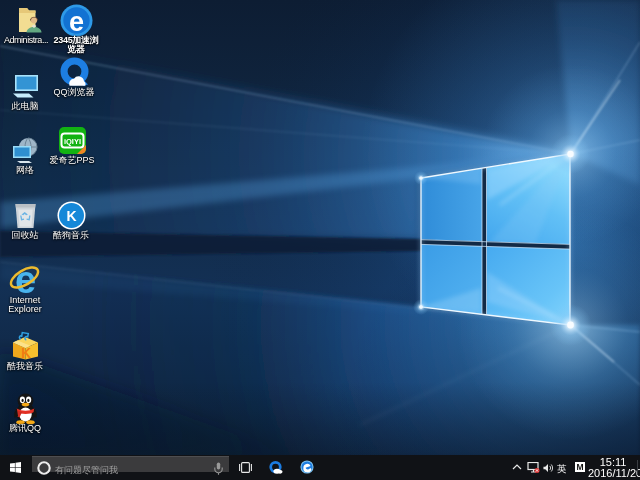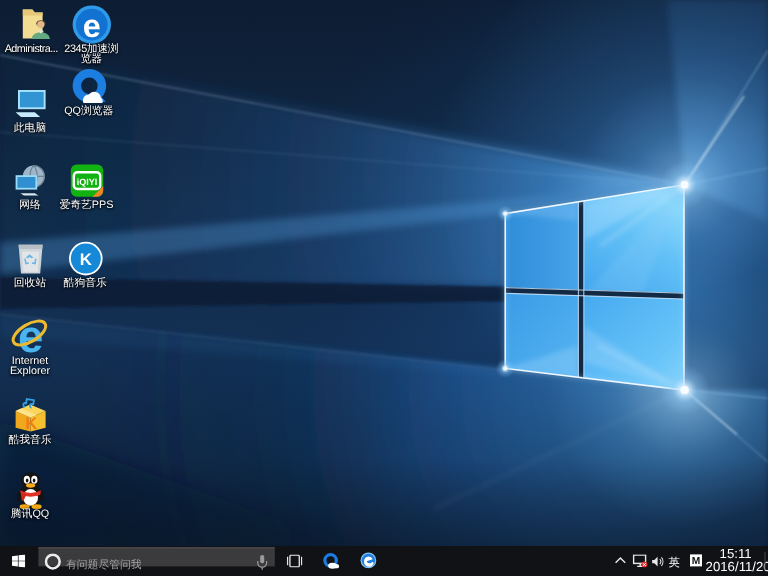--- a/index.html
+++ b/index.html
@@ -264,31 +264,31 @@
   </svg>
   <span class="t">腾讯QQ</span>
 </div>
 
 <div class="ic" style="left:43px;top:4px;">
   <svg class="g" width="33" height="33" viewBox="0 0 33 33">
     <circle cx="16.5" cy="16.5" r="16" fill="#2e9ae8"></circle>
     <circle cx="16.5" cy="16.5" r="13.2" fill="#1272d2"></circle>
     <text x="16.5" y="26.5" font-size="27" font-weight="bold" fill="#fff" text-anchor="middle" font-family="Liberation Sans,sans-serif">e</text>
   </svg>
-  <span class="t" style="letter-spacing:-0.3px;">2345加速浏<br>览器</span>
+  <span class="t" style="letter-spacing:-0.3px;font-weight:bold;">2345加速浏<br>览器</span>
 </div>
 <div class="ic" style="left:41px;top:56px;">
   <svg class="g" width="33" height="33" viewBox="0 0 33 33">
     <path d="M16.5 1.5 a14 14 0 1 0 0 28 a14 14 0 0 0 0 -28 M16.5 8.6 a6.9 6.9 0 1 1 0 13.8 a6.9 6.9 0 0 1 0 -13.8" fill="#1d7ee2" fill-rule="evenodd"></path>
     <path d="M22.5 20.5 l7.5 8 l-4.5 1.5 l-5.5 -5.5 Z" fill="#1d7ee2"></path>
     <path d="M11.5 29.8 a5 5 0 0 1 4.5 -7 a5.5 5.5 0 0 1 10 2.5 a3.8 3.8 0 0 1 1.2 4.5 Z" fill="#fcfdff"></path>
   </svg>
   <span class="t">QQ浏览器</span>
 </div>
-<div class="ic" style="left:39px;top:134px;">
+<div class="ic" style="left:39px;top:124px;">
   <svg class="g" width="33" height="33" viewBox="0 0 33 33">
     <rect x="3" y="3" width="27" height="27" rx="5" fill="#12b212"></rect>
     <path d="M30 21 L30 25 a5 5 0 0 1 -5 5 l-4 0 Z" fill="#f08423"></path>
     <rect x="5.5" y="9.5" width="22" height="14" rx="3" fill="none" stroke="#fff" stroke-width="2"></rect>
     <text x="16.5" y="19.8" font-size="7.5" font-weight="bold" fill="#fff" text-anchor="middle" font-family="Liberation Sans,sans-serif">iQIYI</text>
   </svg>
   <span class="t">爱奇艺PPS</span>
 </div>
 <div class="ic" style="left:38px;top:199px;">
   <svg class="g" width="33" height="33" viewBox="0 0 33 33">

